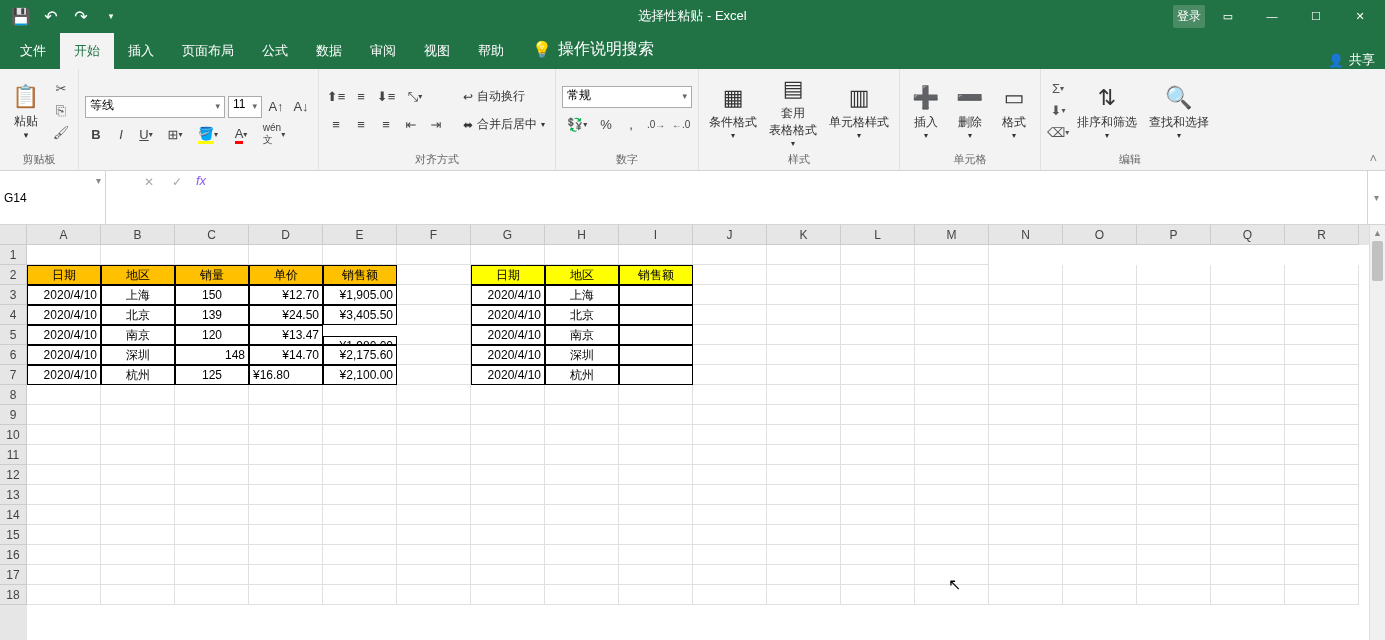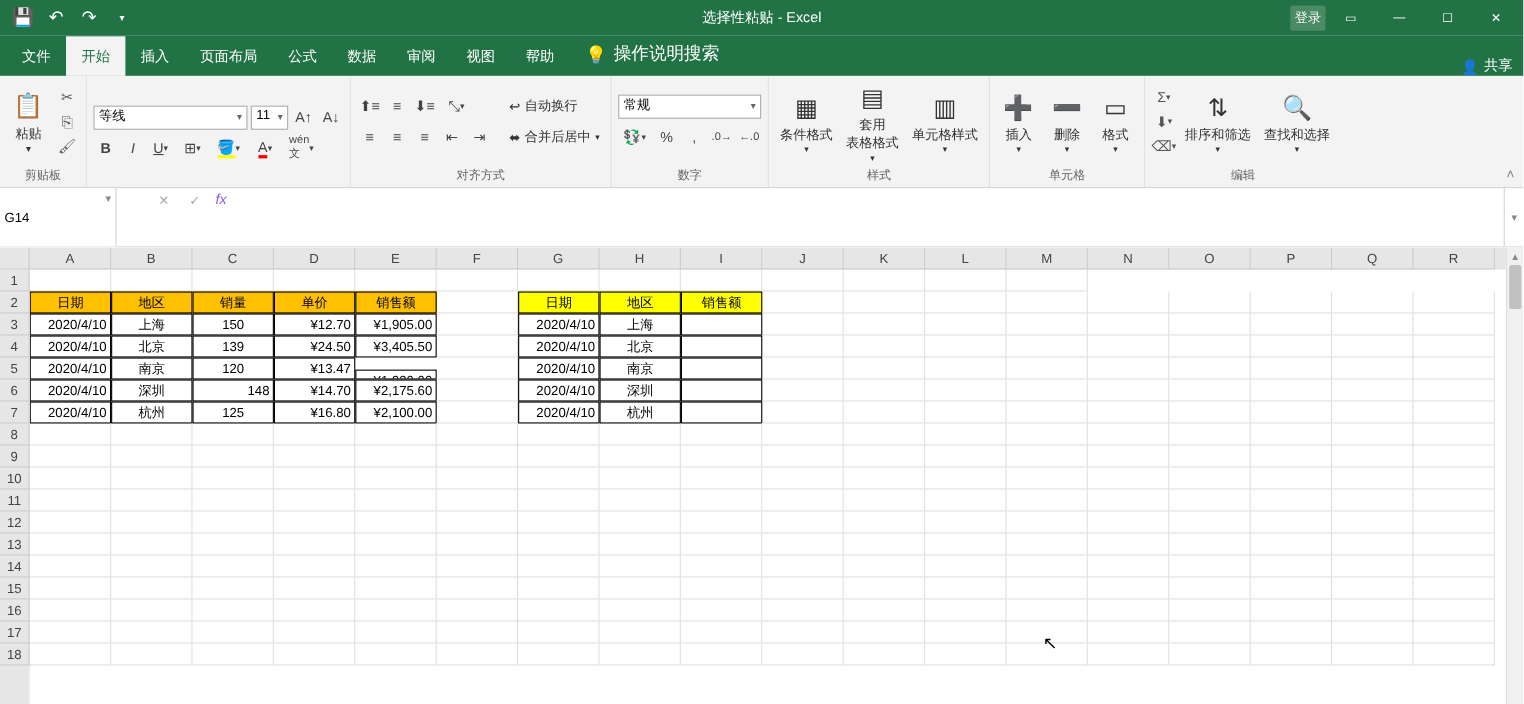--- a/index.html
+++ b/index.html
@@ -525,21 +525,21 @@
         <div class="cell" style="width: 74px;"></div>
         <div class="cell" style="width: 74px;"></div>
         <div class="cell" style="width: 74px;"></div>
         <div class="cell" style="width: 74px;"></div>
         <div class="cell" style="width: 74px;"></div>
       </div>
       <div class="grid-row">
         <div class="cell bordered" style="width: 74px; text-align: right;">2020/4/10</div>
         <div class="cell bordered" style="width: 74px; text-align: center;">杭州</div>
         <div class="cell bordered" style="width: 74px; text-align: center;">125</div>
-        <div class="cell bordered" style="width: 74px; text-align: right;">¥16.80</div>
+        <div class="cell bordered" style="width: 74px; text-align: left;">¥16.80</div>
         <div class="cell bordered" style="width: 74px; text-align: right;">¥2,100.00</div>
         <div class="cell" style="width: 74px;"></div>
         <div class="cell bordered" style="width: 74px; text-align: right;">2020/4/10</div>
         <div class="cell bordered" style="width: 74px; text-align: center;">杭州</div>
         <div class="cell bordered" style="width: 74px; text-align: right;"></div>
         <div class="cell" style="width: 74px;"></div>
         <div class="cell" style="width: 74px;"></div>
         <div class="cell" style="width: 74px;"></div>
         <div class="cell" style="width: 74px;"></div>
         <div class="cell" style="width: 74px;"></div>

